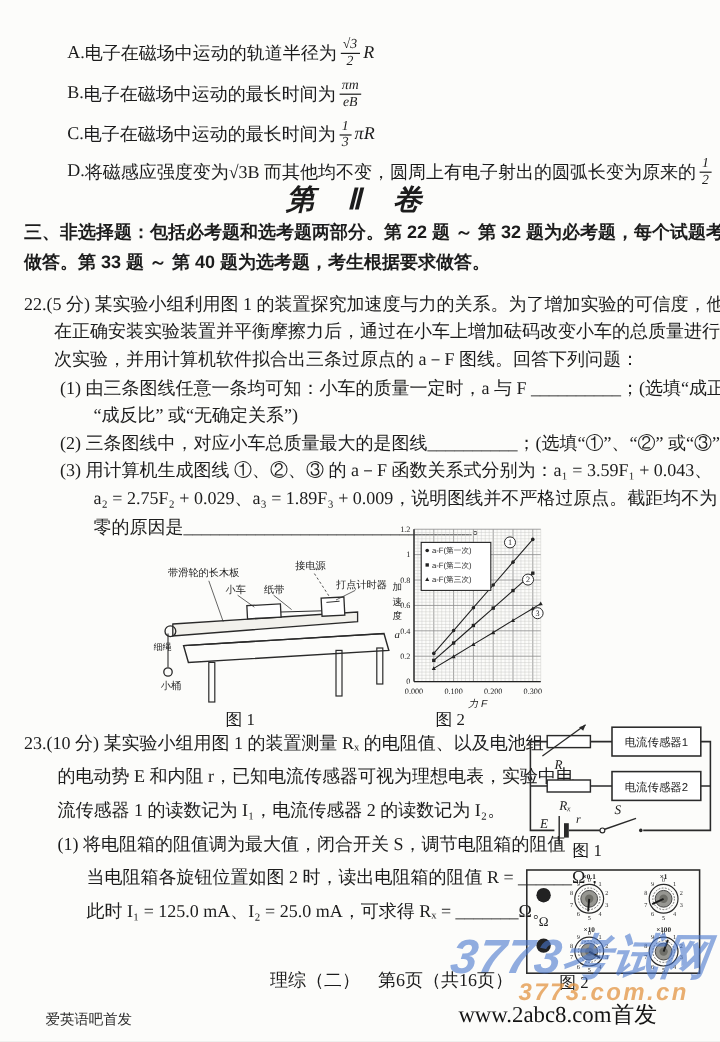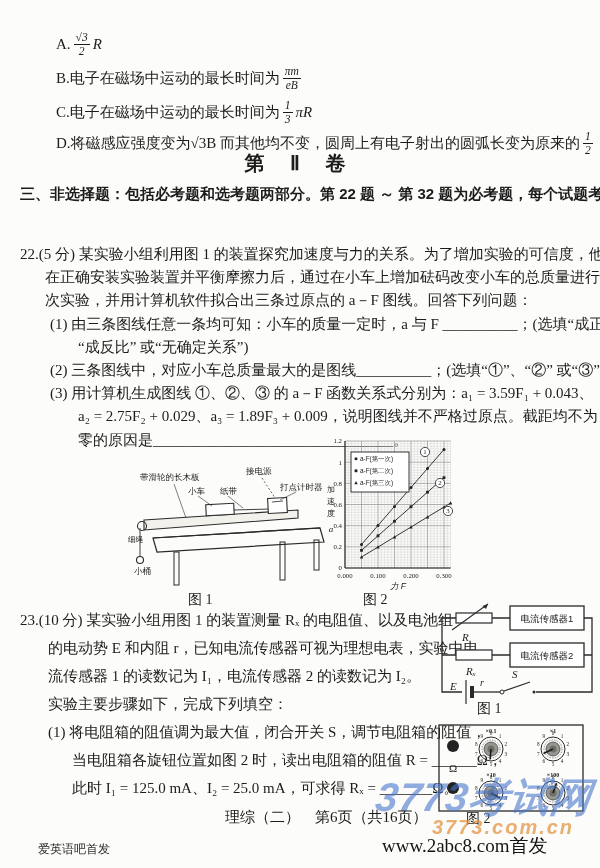--- a/index.html
+++ b/index.html
@@ -7,21 +7,21 @@
         font-family:"Liberation Serif",serif;color:#1c1c1c;}
   .abs{position:absolute;}
   
   .opt-row{position:absolute;left:56px;display:flex;align-items:center;font-size:15px;white-space:nowrap;}
   .frac{display:inline-flex;flex-direction:column;align-items:center;vertical-align:middle;
         font-size:11.5px;line-height:1.1;font-style:italic;margin:0 3px;}
   .frac .fnum{border-bottom:1px solid #1c1c1c;padding:0 2px;}
   .post-var{font-style:italic;}
   
   .sec-title{position:absolute;left:0;top:150px;width:100%;text-align:center;
-     font-family:"Liberation Sans",sans-serif;font-weight:700;font-size:20px;letter-spacing:10px;}
+     font-family:"Liberation Sans",sans-serif;font-weight:700;font-size:24px;letter-spacing:10px;font-style:italic;}
   .intro{position:absolute;left:20px;top:181px;width:566px;
      font-family:"Liberation Sans",sans-serif;font-weight:700;font-size:15px;line-height:25px;}
   
   .q22{position:absolute;left:20px;top:243px;width:566px;font-size:15px;line-height:23.2px;}
   .q23{position:absolute;left:20px;top:606px;width:414px;font-size:15px;line-height:28px;}
   .qline{white-space:nowrap;}
   .fig-cap{position:absolute;font-size:14px;text-align:left;width:60px;}
   
   svg text{font-family:"Liberation Serif",serif;fill:#1c1c1c;}
   .cn{font-family:"Liberation Sans",sans-serif;}
@@ -36,20 +36,21 @@
   .foot-left{position:absolute;left:38px;top:841px;font-size:12px;color:#2b2b2b;}
   .foot-center{position:absolute;left:225px;top:808px;font-size:15px;color:#1c1c1c;}
 </style>
 </head>
 <body>
 
 <div class="page">
 
   <div class="opt-row" style="top:28px;height:32px;">
     <span>A.</span>
+    <span>电子在磁场中运动的轨道半径为</span>
     <span class="frac">
       <span class="fnum">√3</span>
       <span>2</span>
     </span>
     <span class="post-var">R</span>
   </div>
   <div class="opt-row" style="top:62px;height:32px;">
     <span>B.</span>
     <span>电子在磁场中运动的最长时间为</span>
     <span class="frac">
@@ -73,20 +74,21 @@
     <span class="frac">
       <span class="fnum">1</span>
       <span>2</span>
     </span>
     <span class="post-var"></span>
   </div>
 
   <div class="sec-title">第 Ⅱ 卷</div>
   <div class="intro">
     <div class="qline">三、非选择题：包括必考题和选考题两部分。第 22 题 ～ 第 32 题为必考题，每个试题考生都必须</div>
+    <div class="qline">做答。第 33 题 ～ 第 40 题为选考题，考生根据要求做答。</div>
   </div>
 
   <div class="q22">
     <div class="qline">22.(5 分) 某实验小组利用图 1 的装置探究加速度与力的关系。为了增加实验的可信度，他们</div>
     <div class="qline" style="padding-left:25px;">在正确安装实验装置并平衡摩擦力后，通过在小车上增加砝码改变小车的总质量进行了三</div>
     <div class="qline" style="padding-left:25px;">次实验，并用计算机软件拟合出三条过原点的 a－F 图线。回答下列问题：</div>
     <div class="qline" style="padding-left:30px;">(1) 由三条图线任意一条均可知：小车的质量一定时，a 与 F __________；(选填“成正比”、</div>
     <div class="qline" style="padding-left:58px;font-family:Liberation Serif, serif;">“成反比” 或“无确定关系”)</div>
     <div class="qline" style="padding-left:30px;">(2) 三条图线中，对应小车总质量最大的是图线__________；(选填“①”、“②” 或“③”)</div>
     <div class="qline" style="padding-left:30px;">(3) 用计算机生成图线 ①、②、③ 的 a－F 函数关系式分别为：a₁ = 3.59F₁ + 0.043、</div>
@@ -264,21 +266,20 @@
       <text x="38" y="35" font-size="6.4" class="cn">a-F(第二次)</text>
       <polygon points="34,43 32.3,46.199999999999996 35.7,46.199999999999996" fill="#222"></polygon>
       <text x="38" y="47" font-size="6.4" class="cn">a-F(第三次)</text>
     </svg>
   <div class="fig-cap abs" style="left:363px;top:591px;">图 2</div>
 
   <div class="q23">
     <div class="qline">23.(10 分) 某实验小组用图 1 的装置测量 Rₓ 的电阻值、以及电池组</div>
     <div class="qline" style="padding-left:28px;">的电动势 E 和内阻 r，已知电流传感器可视为理想电表，实验中电</div>
     <div class="qline" style="padding-left:28px;">流传感器 1 的读数记为 I₁，电流传感器 2 的读数记为 I₂。</div>
-    <div class="qline" style="padding-left:28px;">实验主要步骤如下，完成下列填空：</div>
     <div class="qline" style="padding-left:28px;">(1) 将电阻箱的阻值调为最大值，闭合开关 S，调节电阻箱的阻值，</div>
     <div class="qline" style="padding-left:52px;">当电阻箱各旋钮位置如图 2 时，读出电阻箱的阻值 R = ______Ω，</div>
     <div class="qline" style="padding-left:52px;">此时 I₁ = 125.0 mA、I₂ = 25.0 mA，可求得 Rₓ = _______Ω。</div>
   </div>
 
   <svg class="abs" style="left:436px;top:598px;" width="162" height="112" viewBox="0 0 162 112">
 
     <polyline points="6,20 6,94 26,94" fill="none" stroke="#2a2a2a" stroke-width="1.3"></polyline>
     <polyline points="6,20 156,20 156,94 100,94" fill="none" stroke="#2a2a2a" stroke-width="1.3"></polyline>
     <line x1="6" y1="57" x2="156" y2="57" stroke="#2a2a2a" stroke-width="1.3"></line>

